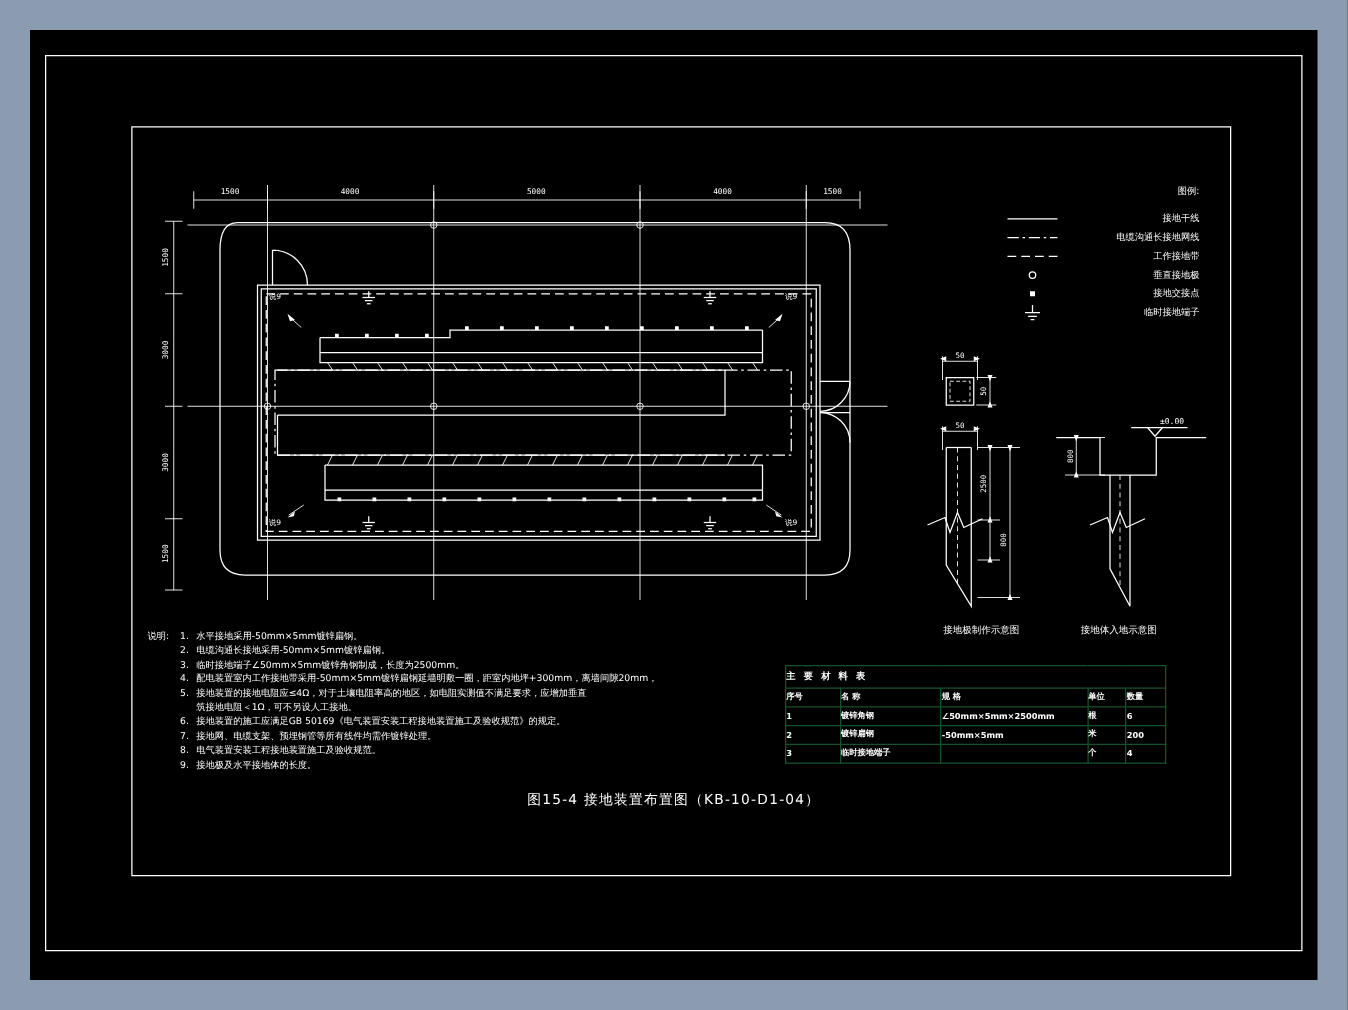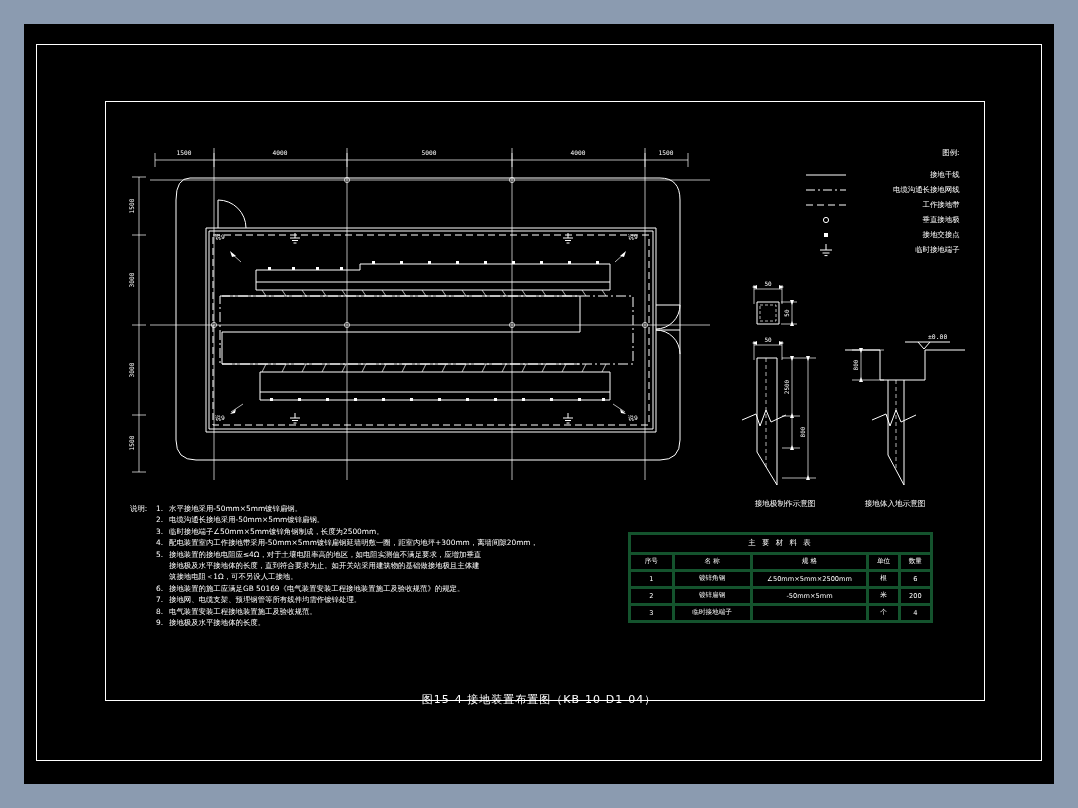--- a/index.html
+++ b/index.html
@@ -61,21 +61,20 @@
   
   #notes {
     position: absolute;
     left: 118px;
     top: 503px;
     width: 500px;
     color: #ffffff;
     font-family: "DejaVu Sans", sans-serif;
     font-size: 7.4px;
     line-height: 11.4px;
-    margin-left: 12px;
   }
   #notes .row { display:flex; }
   #notes .lbl { width:26px; flex:0 0 26px; }
   #notes .num { width:13px; flex:0 0 13px; text-align:left; }
   #notes .txt { flex:1; }
   #notes .cont { margin-left:39px; }
   
   #legend {
     position:absolute; left:785px; top:148px; color:#fff;
     font-size:7.4px; font-family:"DejaVu Sans", sans-serif;text-align:right;
@@ -84,31 +83,31 @@
   #legend .lrow { display:flex; align-items:center; height:15px; margin-left:18px;}
   #legend .lsym { width:46px; flex:0 0 46px; display:flex; align-items:center; justify-content:center; height:15px;}
   #legend .ltxt { flex:1;margin-left:44px; }
   
   #mat-table {
     position:absolute; left:628px; top:532px; width:305px;
     border-collapse:collapse; color:#fff;
     font-size:6.6px; font-family:"DejaVu Sans", sans-serif;
   }
   #mat-table td, #mat-table th {
-    border:3px solid #14532d; text-align:center; padding:2px 0 3px 0;
-    font-weight:normal;
+    border:1px solid #14532d; text-align:left; padding:2px 0 3px 0;
+    font-weight:bold;
   }
   #mat-table .cap { font-size:7.4px; padding:3px 0 4px 0; letter-spacing:2px;}
   #mat-table .c0 { width:48px; }
   #mat-table .c1 { width:90px; }
   #mat-table .c2 { width:120px; }
   #mat-table .c3 { width:33px; }
   #mat-table .c4 { width:33px; }
   #title-block {
-    position:absolute; left:0; top:692px; width:1078px; text-align:center;
+    position:absolute; left:0; top:632px; width:1078px; text-align:center;
     color:#fff; font-size:11px; letter-spacing:1px;
     font-family:"DejaVu Sans", sans-serif;
   }
   .marker {
     position:absolute; color:#fff; font-size:6px;
     font-family:"DejaVu Sans", sans-serif; white-space:nowrap;
   }
 </style>
 </head>
 <body>
@@ -485,21 +484,20 @@
     <div class="row">
       <span class="lbl"></span>
       <span class="num">4.</span>
       <span class="txt">配电装置室内工作接地带采用-50mm×5mm镀锌扁钢延墙明敷一圈，距室内地坪+300mm，离墙间隙20mm，</span>
     </div>
     <div class="row">
       <span class="lbl"></span>
       <span class="num">5.</span>
       <span class="txt">接地装置的接地电阻应≤4Ω，对于土壤电阻率高的地区，如电阻实测值不满足要求，应增加垂直</span>
     </div>
-    <div class="cont">接地极及水平接地体的长度，直到符合要求为止。如开关站采用建筑物的基础做接地极且主体建</div>
     <div class="cont">筑接地电阻＜1Ω，可不另设人工接地。</div>
     <div class="row">
       <span class="lbl"></span>
       <span class="num">6.</span>
       <span class="txt">接地装置的施工应满足GB 50169《电气装置安装工程接地装置施工及验收规范》的规定。</span>
     </div>
     <div class="row">
       <span class="lbl"></span>
       <span class="num">7.</span>
       <span class="txt">接地网、电缆支架、预埋钢管等所有线件均需作镀锌处理。</span>

